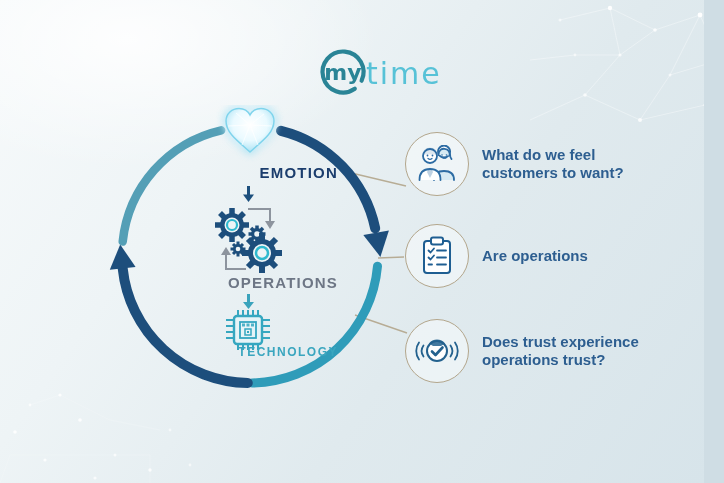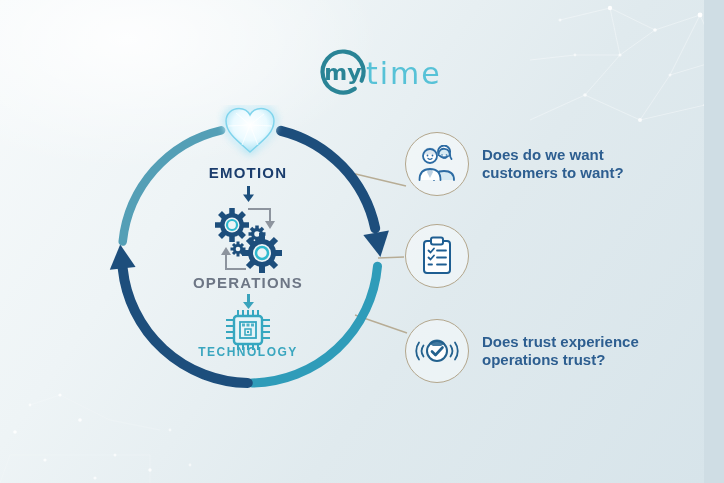--- a/index.html
+++ b/index.html
@@ -5,21 +5,21 @@
   html,body{margin:0;padding:0;}
   body{font-family:"Liberation Sans", sans-serif; background:#cfdde4;}
   #stage{
     position:relative; width:704px; height:483px; overflow:hidden;
     background:
       radial-gradient(ellipse 60% 45% at 18% 8%, rgba(255,255,255,.85) 0%, rgba(255,255,255,0) 60%),
       linear-gradient(125deg, #f7fafb 0%, #eef4f6 30%, #e0eaee 62%, #d7e4ea 100%);
   }
   .abs{position:absolute;}
   
-  .stage-label{position:absolute; width:180px; text-align:center; font-weight:bold; letter-spacing:1.2px;}
+  .stage-label{position:absolute; width:180px; text-align:right; font-weight:bold; letter-spacing:1.2px;}
   .lbl-emotion{left:158px; top:164px; font-size:15px; color:#1b3d6d;}
   .lbl-operations{left:158px; top:274px; font-size:15px; color:#6d7685;}
   .lbl-technology{left:158px; top:345px; font-size:12px; color:#3aa6bf; letter-spacing:1.5px;}
   
   .callout-circle{
     position:absolute; left:405px; width:64px; height:64px; border-radius:50%;
     border:1.6px solid #b3a68c; background:rgba(252,254,254,.45);
     display:flex; align-items:center; justify-content:center; box-sizing:border-box;
   }
   .question{
@@ -222,39 +222,40 @@
       <g fill="#2c6ba3">
         <circle cx="10.5" cy="10.5" r="0.9"></circle>
           <circle cx="15.5" cy="10.5" r="0.9"></circle>
         <circle cx="25" cy="10" r="0.8"></circle>
           <circle cx="29.5" cy="10" r="0.8"></circle>
       </g>
       <path d="M11 13.5 Q13 15.2 15 13.5 M25.5 12.5 Q27.5 14 29.5 12.5" stroke="#2c6ba3" stroke-width="1.2" fill="none" stroke-linecap="round"></path>
     </svg>
   </div>
   <div class="question q1">
-    <span>Does do we want</span>
+    <span>What do we feel</span>
     <span>customers to want?</span>
   </div>
 
   <div class="callout-circle cc2">
     <svg width="36" height="40" viewBox="0 0 36 40">
       <rect x="5" y="5" width="26" height="32" rx="3" fill="#ffffff" stroke="#1f5e92" stroke-width="2"></rect>
       <rect x="12" y="1.5" width="12" height="7" rx="2" fill="#ffffff" stroke="#1f5e92" stroke-width="2"></rect>
       <g stroke="#1f5e92" stroke-width="1.8" fill="none" stroke-linecap="round">
         <path d="M9.5 14.5 L11.5 16.5 L15 12.5"></path>
           <line x1="18" y1="14.5" x2="27" y2="14.5"></line>
         <path d="M9.5 21.5 L11.5 23.5 L15 19.5"></path>
           <line x1="18" y1="21.5" x2="27" y2="21.5"></line>
         <line x1="9.5" y1="28.5" x2="13" y2="28.5"></line>
           <line x1="18" y1="28.5" x2="27" y2="28.5"></line>
       </g>
     </svg>
   </div>
   <div class="question q2">
+    <span>Are operations</span>
   </div>
 
   <div class="callout-circle cc3">
     <svg width="46" height="34" viewBox="0 0 46 34">
       <circle cx="23" cy="17" r="10" fill="#ffffff" stroke="#23618e" stroke-width="2"></circle>
       <path d="M15 9.5 A10 10 0 0 1 31 9.5 L27 12 L19 12 Z" fill="#23618e" opacity="0.85"></path>
       <path d="M18 17.5 L21.5 21 L28.5 13.5" fill="none" stroke="#23618e" stroke-width="2.6" stroke-linecap="round" stroke-linejoin="round"></path>
       <g stroke="#23618e" stroke-width="1.8" fill="none" stroke-linecap="round">
         <path d="M9.5 11.5 a9.5 9.5 0 0 0 0 11"></path>
         <path d="M5 8.5 a14.5 14.5 0 0 0 0 17"></path>

